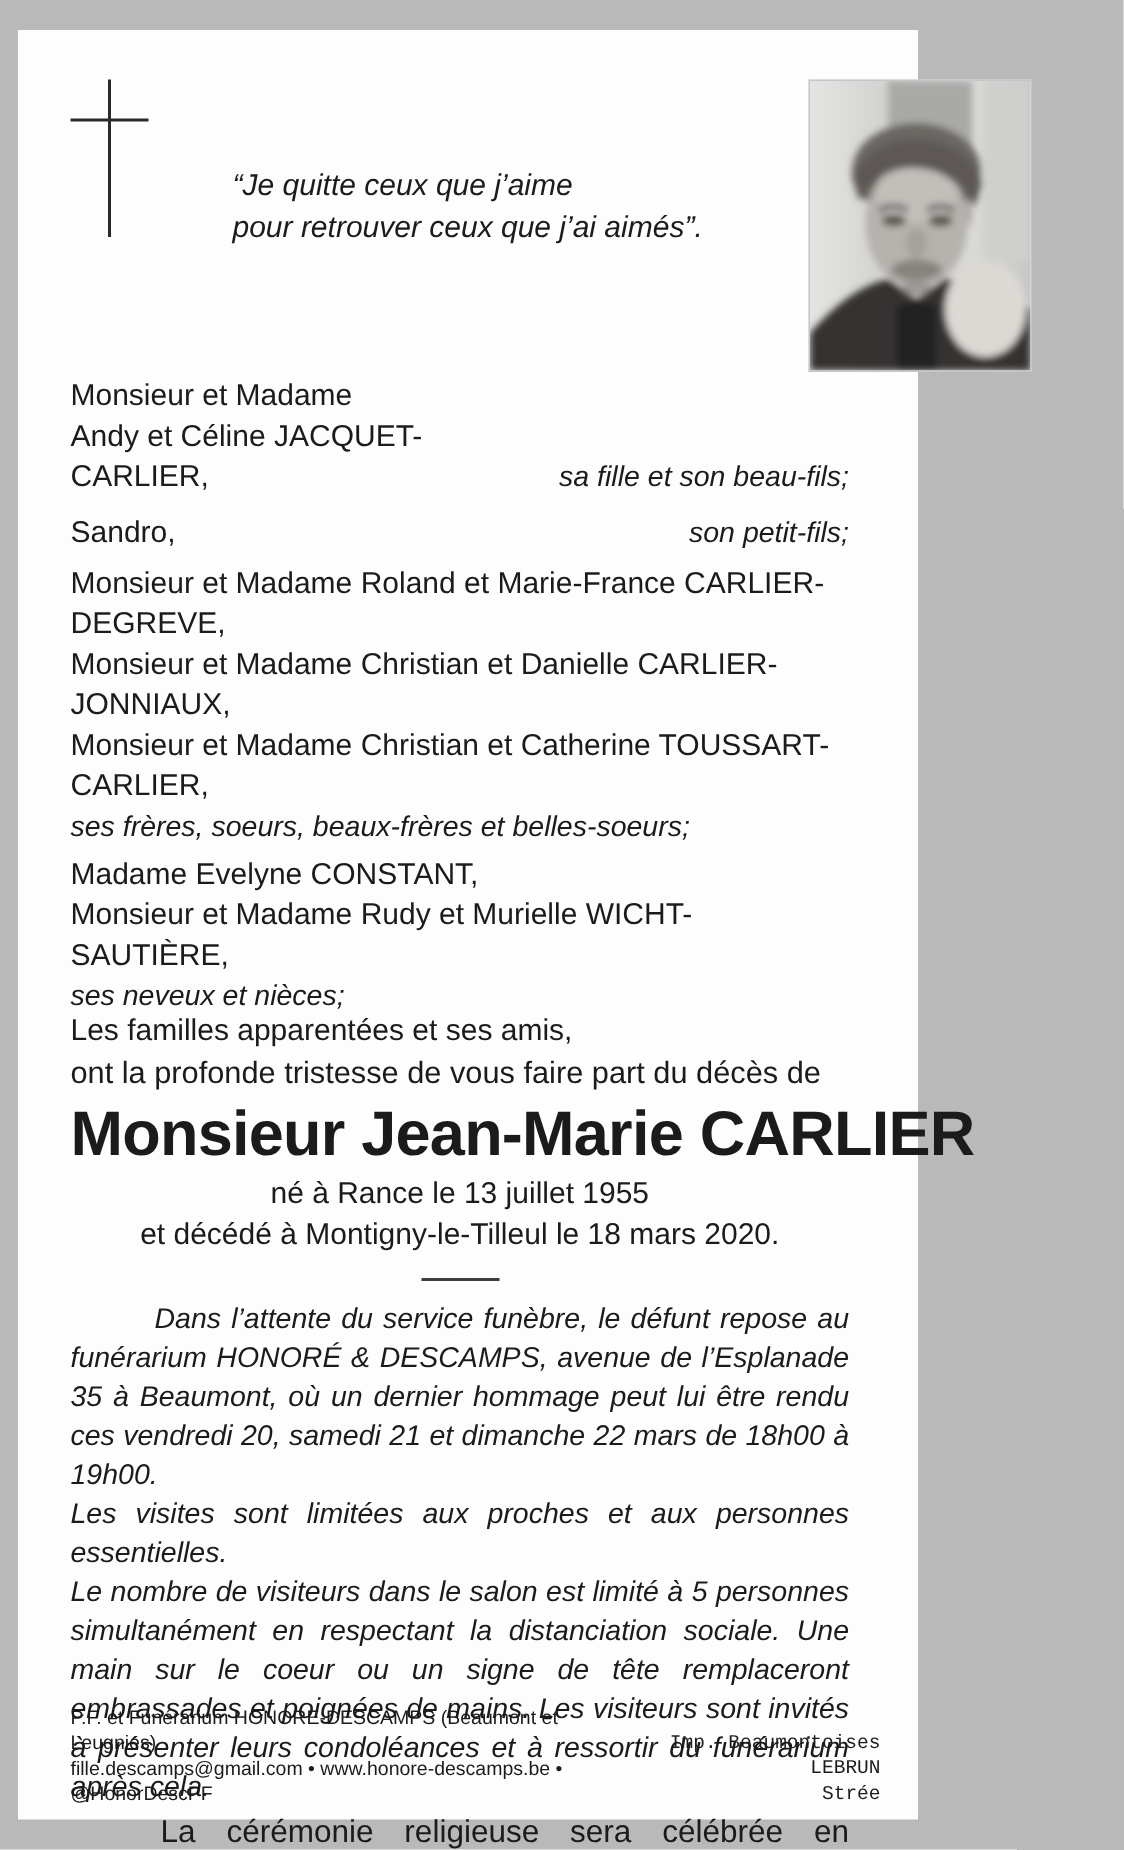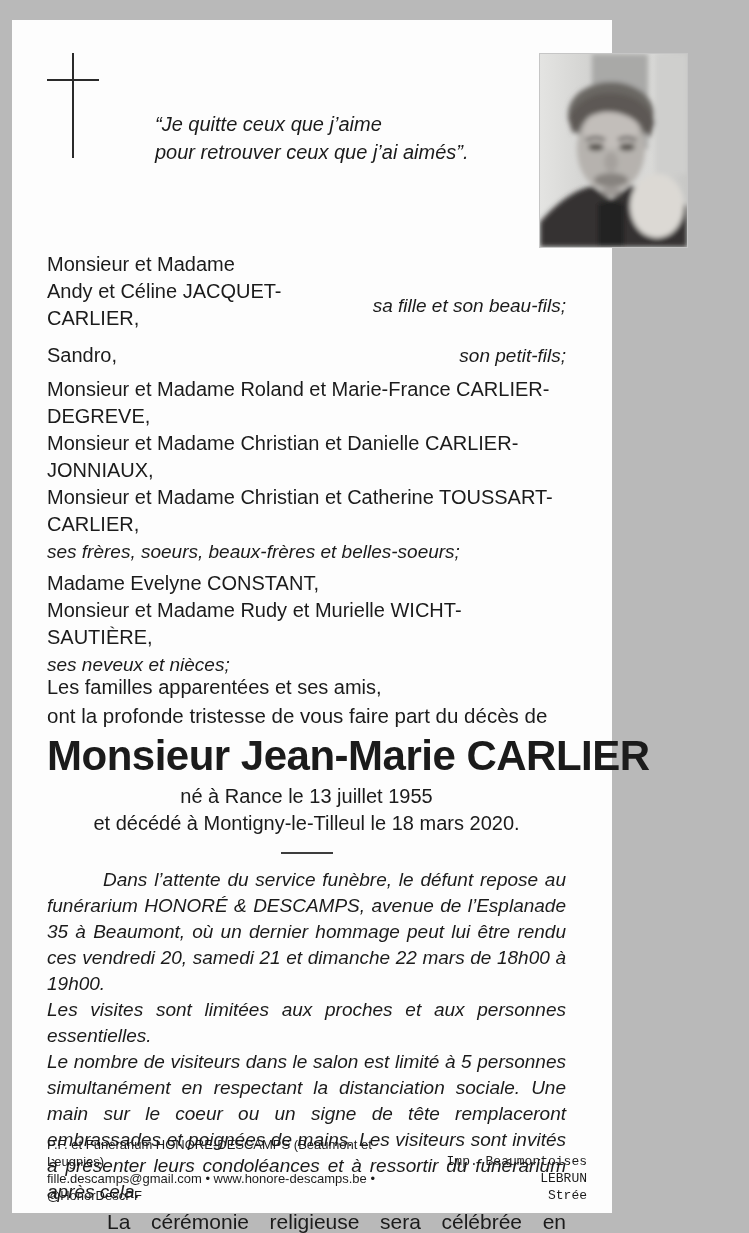--- a/index.html
+++ b/index.html
@@ -30,21 +30,21 @@
   }
   .photo {
     position:absolute; left:492px; top:33px;
     width:149px; height:195px;
     border:1px solid #c6c6c6; background:#e9e9e7;
     box-sizing:border-box; overflow:hidden;
   }
   .photo svg { display:block; }
   
   .names { font-size:20px; line-height:27px; }
-  .row { display:flex; justify-content:space-between; align-items:center;gap:12px; }
+  .row { display:flex; justify-content:space-between; align-items:flex-end;gap:12px; }
   .rel { font-style:italic; font-size:19px; white-space:nowrap; }
   .rel-line { text-align:left; font-style:italic; font-size:19px; line-height:27px; }
   .mt10 { margin-top:10px; } .mt7 { margin-top:7px; } .mt5 { margin-top:5px; }
   .families { margin-top:-4px; }
   .intro { margin-top:1px; font-size:20.5px; line-height:27px; }
   .deceased {
     margin-top:3px; text-align:center;
     font-size:42px; font-weight:bold; line-height:48px;
     letter-spacing:-0.5px; white-space:nowrap;
   }

